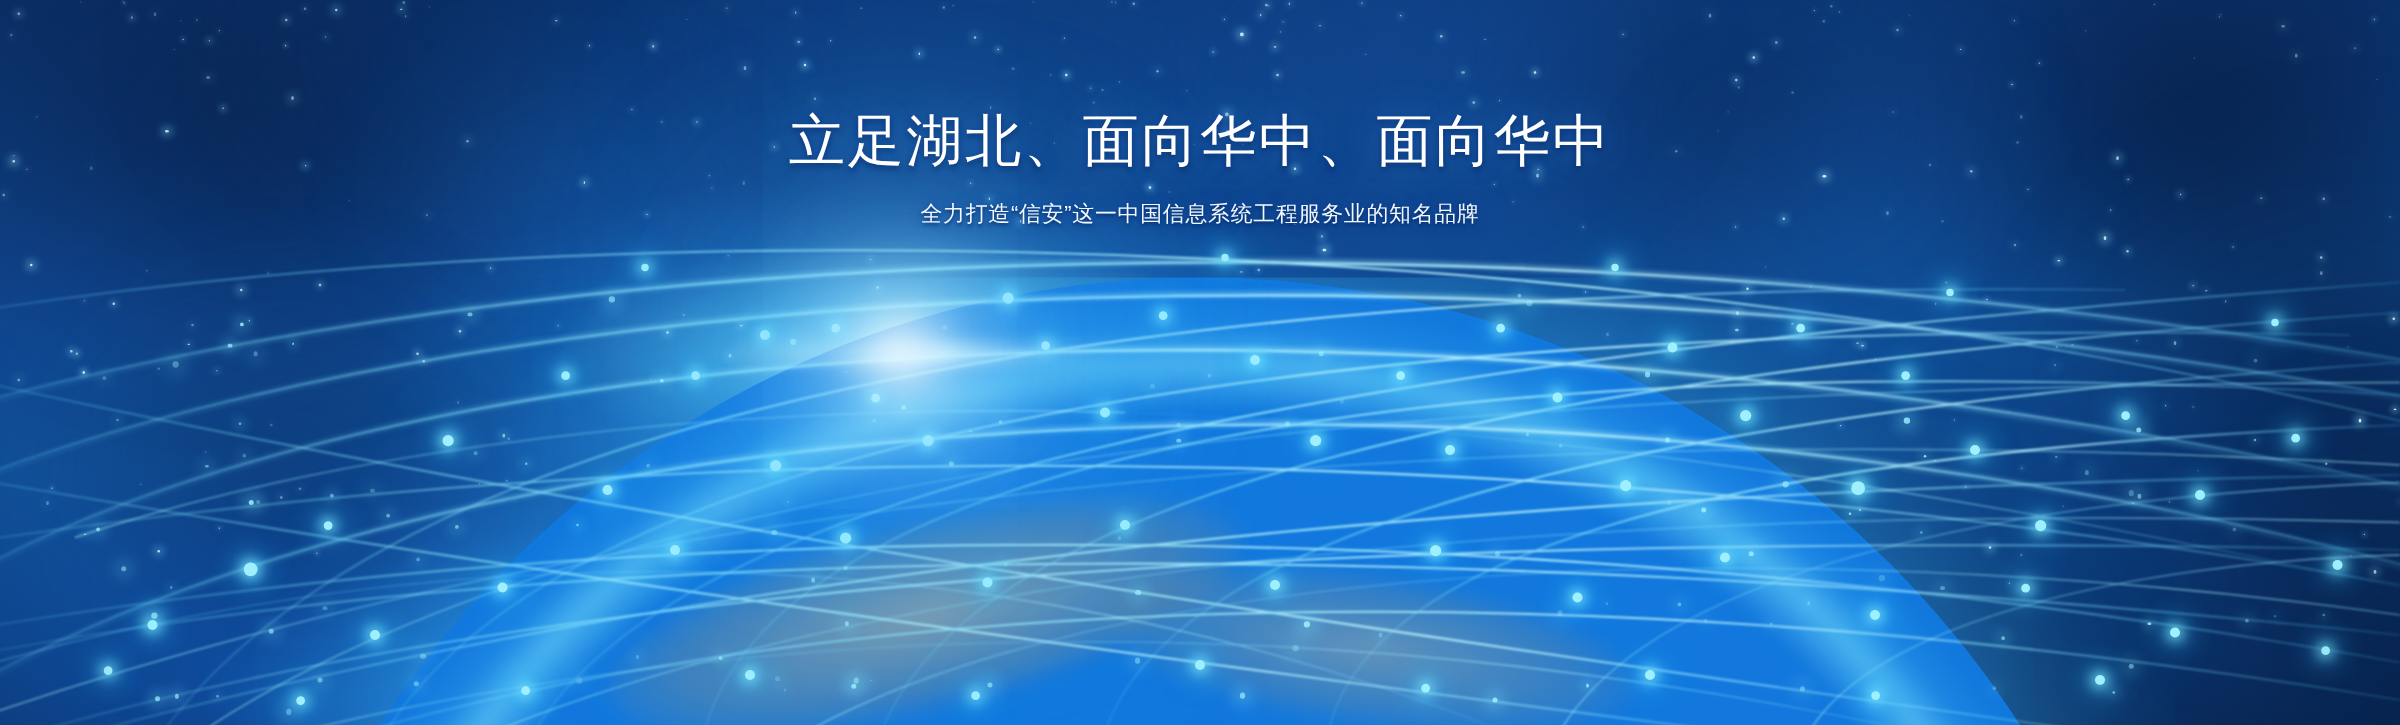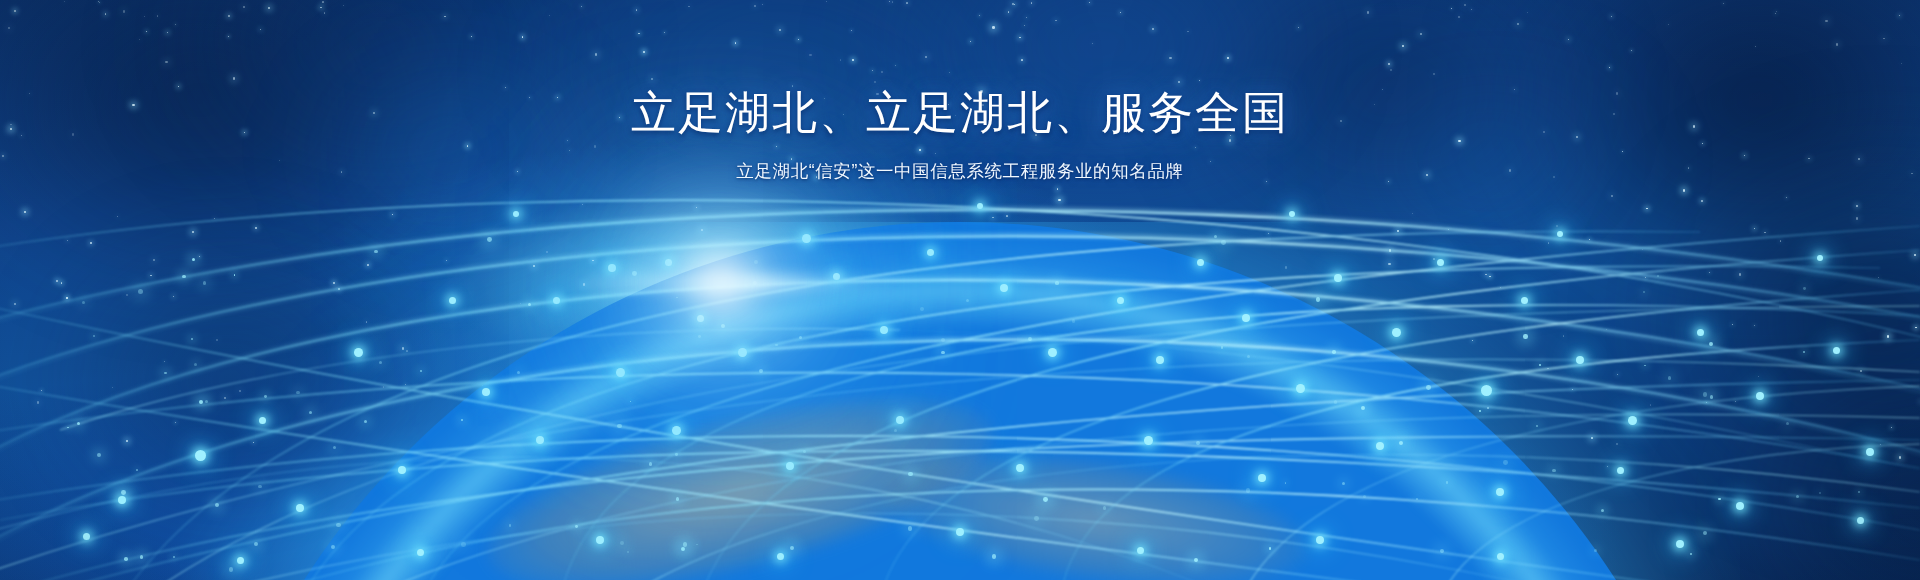--- a/index.html
+++ b/index.html
@@ -668,17 +668,17 @@
       <div class="node" style="left: 648.5px; top: 462px; width: 3.6px; height: 3.6px; opacity: 0.63; box-shadow: rgba(120, 230, 255, 0.55) 0px 0px 11.1px 3.6px;"></div>
       <div class="node" style="left: 1600.6px; top: 508.7px; width: 3.1px; height: 3.1px; opacity: 0.63; box-shadow: rgba(120, 230, 255, 0.55) 0px 0px 10.1px 3.1px;"></div>
       <div class="node" style="left: 908.4px; top: 471.8px; width: 4.3px; height: 4.3px; opacity: 0.75; box-shadow: rgba(120, 230, 255, 0.55) 0px 0px 12.5px 4.3px;"></div>
       <div class="node" style="left: 753.6px; top: 260px; width: 4px; height: 4px; opacity: 0.32; box-shadow: rgba(120, 230, 255, 0.55) 0px 0px 12px 4px;"></div>
       <div class="node" style="left: 619.9px; top: 540.7px; width: 4.5px; height: 4.5px; opacity: 0.28; box-shadow: rgba(120, 230, 255, 0.55) 0px 0px 13.1px 4.5px;"></div>
     </div>
 
   <div class="vignette"></div>
 
   <div class="text-block">
-    <div class="headline">立足湖北、立足湖北、服务全国</div>
-    <div class="subtitle">立足湖北“信安”这一中国信息系统工程服务业的知名品牌</div>
+    <div class="headline">立足湖北、面向华中、面向华中</div>
+    <div class="subtitle">全力打造“信安”这一中国信息系统工程服务业的知名品牌</div>
   </div>
 
 </div>
 
 </body></html>

